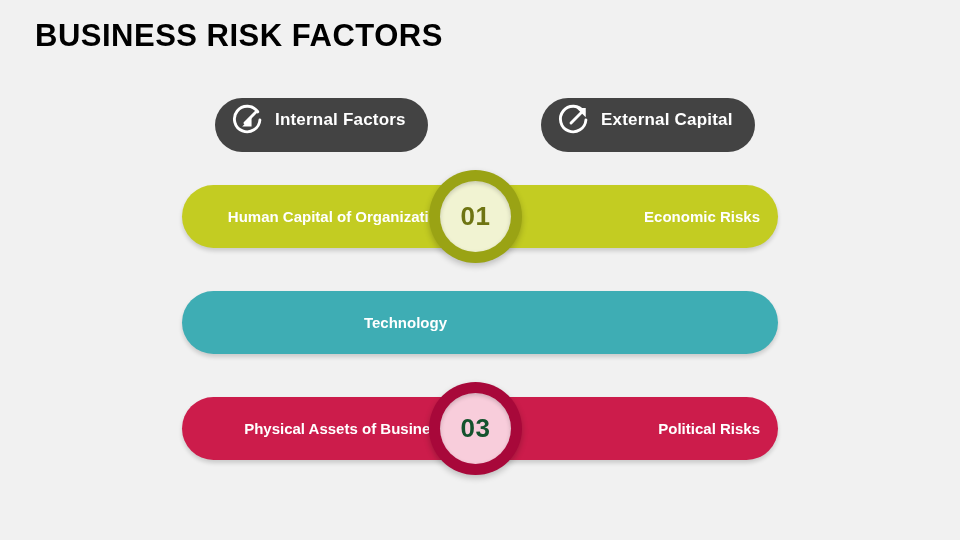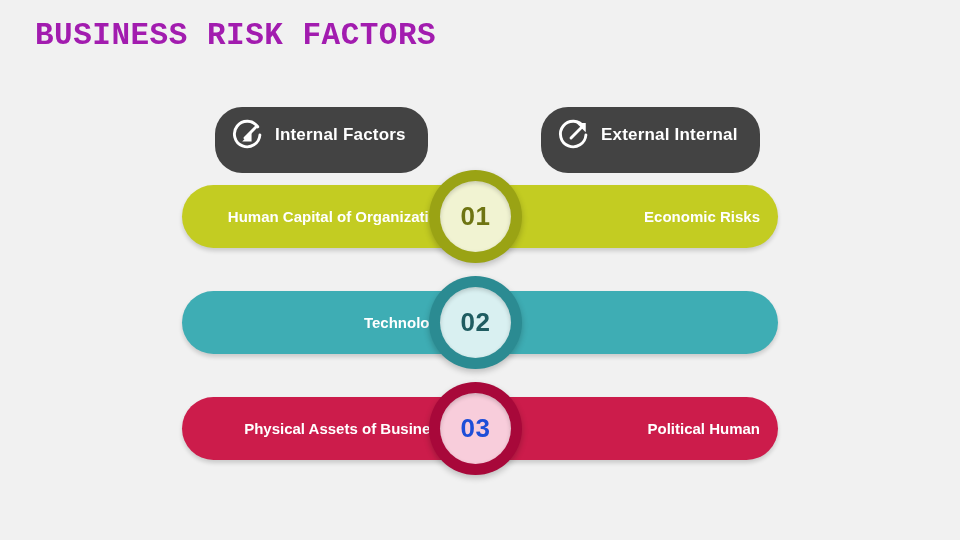--- a/index.html
+++ b/index.html
@@ -16,30 +16,29 @@
   }
 
   
   .page-title {
     position: absolute;
     left: 35px;
     top: 18px;
     font-size: 31px;
     font-weight: bold;
     letter-spacing: 0.5px;
-    color: #a21caf;
+    color: #000000;
     white-space: nowrap;
-    font-family: Liberation Mono, monospace;
   }
 
   
   .pill {
     position: absolute;
-    top: 107px;
-    height: 66px;
+    top: 98px;
+    height: 54px;
     border-radius: 27px;
     background: #434343;
     display: flex;
     align-items: center;
     padding: 0 22px 11px 16px;
     box-sizing: border-box;
   }
   .pill-internal { left: 215px; }
   .pill-external { left: 541px; }
   .pill-icon {
@@ -138,21 +137,21 @@
   .t1 .badge-num    { color: #6e7412; }
 
   .t2 .bar          { background: #3eadb4; }
   .t2 .badge        { background: #2b8b92; }
   .t2 .badge-inner  { background: #d9f0f1; }
   .t2 .badge-num    { color: #1f5c61; }
 
   .t3 .bar          { background: #cc1c4b; }
   .t3 .badge        { background: #a8083a; }
   .t3 .badge-inner  { background: #f8cddb; }
-  .t3 .badge-num    { color: #1d4ed8; }
+  .t3 .badge-num    { color: #14532d; }
 </style>
 </head>
 <body style="background: rgb(241, 241, 241);">
 
 <div class="page-title">BUSINESS RISK FACTORS</div>
 
 <div class="pill pill-internal">
   <svg class="pill-icon" viewBox="0 0 40 40">
     <path d="M31.5 10.5 A15 15 0 1 0 34 20" fill="none" stroke="#ffffff" stroke-width="3.4" stroke-linecap="round"></path>
     <line x1="30.5" y1="9.5" x2="16.5" y2="23.5" stroke="#ffffff" stroke-width="3.4" stroke-linecap="round"></line>
@@ -160,21 +159,21 @@
   </svg>
   <span class="pill-label">Internal Factors</span>
 </div>
 
 <div class="pill pill-external">
   <svg class="pill-icon" viewBox="0 0 40 40">
     <path d="M31.5 10.5 A15 15 0 1 0 34 20" fill="none" stroke="#ffffff" stroke-width="3.4" stroke-linecap="round"></path>
     <line x1="16.5" y1="23.5" x2="30.5" y2="9.5" stroke="#ffffff" stroke-width="3.4" stroke-linecap="round"></line>
     <polygon points="33.8,5.8 22.8,5.8 33.8,16.8" fill="#ffffff"></polygon>
   </svg>
-  <span class="pill-label">External Internal</span>
+  <span class="pill-label">External Capital</span>
 </div>
 
 <div class="row row-1 t1">
   <div class="bar">
     <div class="bar-inner">
       <span class="bar-left">Human Capital of Organization</span>
       <span class="bar-right">Economic Risks</span>
     </div>
   </div>
   <div class="badge">
@@ -183,32 +182,27 @@
     </div>
   </div>
 </div>
 
 <div class="row row-2 t2">
   <div class="bar">
     <div class="bar-inner">
       <span class="bar-left">Technology</span>
     </div>
   </div>
-  <div class="badge">
-    <div class="badge-inner">
-      <span class="badge-num">02</span>
-    </div>
-  </div>
 </div>
 
 <div class="row row-3 t3">
   <div class="bar">
     <div class="bar-inner">
       <span class="bar-left">Physical Assets of Business</span>
-      <span class="bar-right">Political Human</span>
+      <span class="bar-right">Political Risks</span>
     </div>
   </div>
   <div class="badge">
     <div class="badge-inner">
       <span class="badge-num">03</span>
     </div>
   </div>
 </div>
 
 </body></html>

